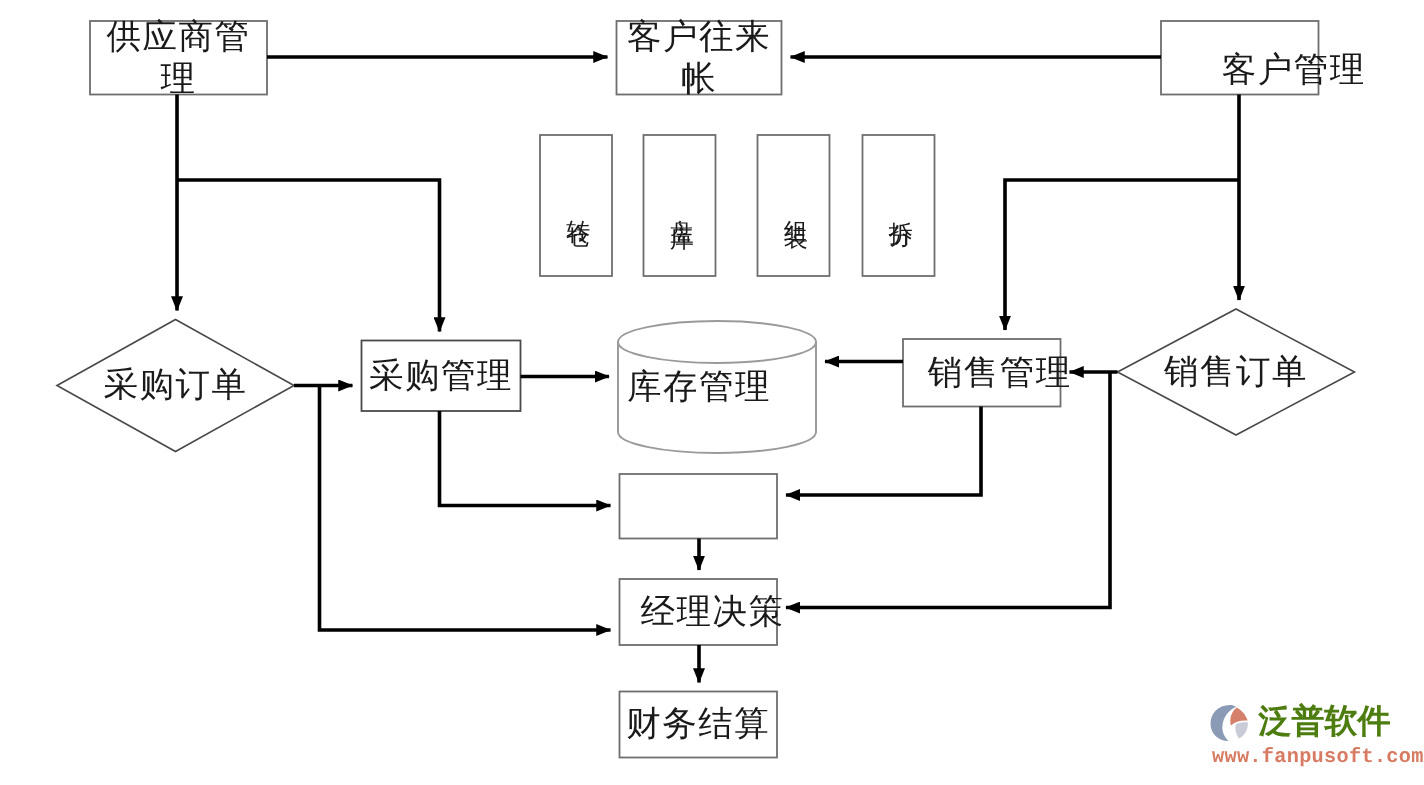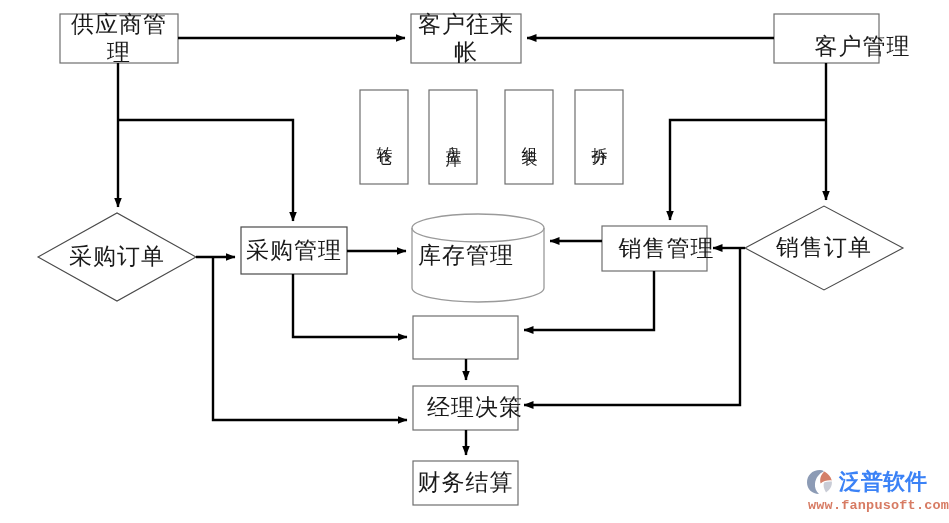--- a/index.html
+++ b/index.html
@@ -58,21 +58,21 @@
   }
   #wm-row{
     display:flex;
     align-items:center;
     gap:3px;
   }
   #wm-text{
     font-family:"DejaVu Sans","Liberation Sans",sans-serif;
     font-size:22px;
     font-weight:bold;
-    color:#3b82f6;
+    color:#4d7c0f;
     letter-spacing:0px;
     line-height:1;
   }
   #wm-url{
     font-family:Liberation Mono, monospace;
     font-size:13.5px;
     font-weight:bold;
     color:#d77b63;
     letter-spacing:0.2px;
     margin-top:3px;
@@ -171,21 +171,21 @@
   <div class="node-label vertical" style="left:429px;top:90px;width:48px;height:94px;">盘库</div>
 
   <div class="node-label vertical" style="left:505px;top:90px;width:48px;height:94px;">组装</div>
 
   <div class="node-label vertical" style="left:575px;top:90px;width:48px;height:94px;">拆分</div>
 
   <div class="node-label" style="left:48px;top:235px;width:138px;height:44px;">采购订单</div>
 
   <div class="node-label" style="left:241px;top:227px;width:106px;height:47px;">采购管理</div>
 
-  <div class="node-label" style="left:412px;top:234px;width:108px;height:48px;font-family:Liberation Mono, monospace;">库存管理</div>
+  <div class="node-label" style="left:412px;top:234px;width:108px;height:48px;">库存管理</div>
 
   <div class="node-label" style="left:602px;top:226px;width:129px;height:45px;">销售管理</div>
 
   <div class="node-label" style="left:755px;top:226px;width:138px;height:44px;">销售订单</div>
 
 
   <div class="node-label" style="left:413px;top:386px;width:124px;height:44px;">经理决策</div>
 
   <div class="node-label" style="left:413px;top:461px;width:105px;height:44px;">财务结算</div>
 

